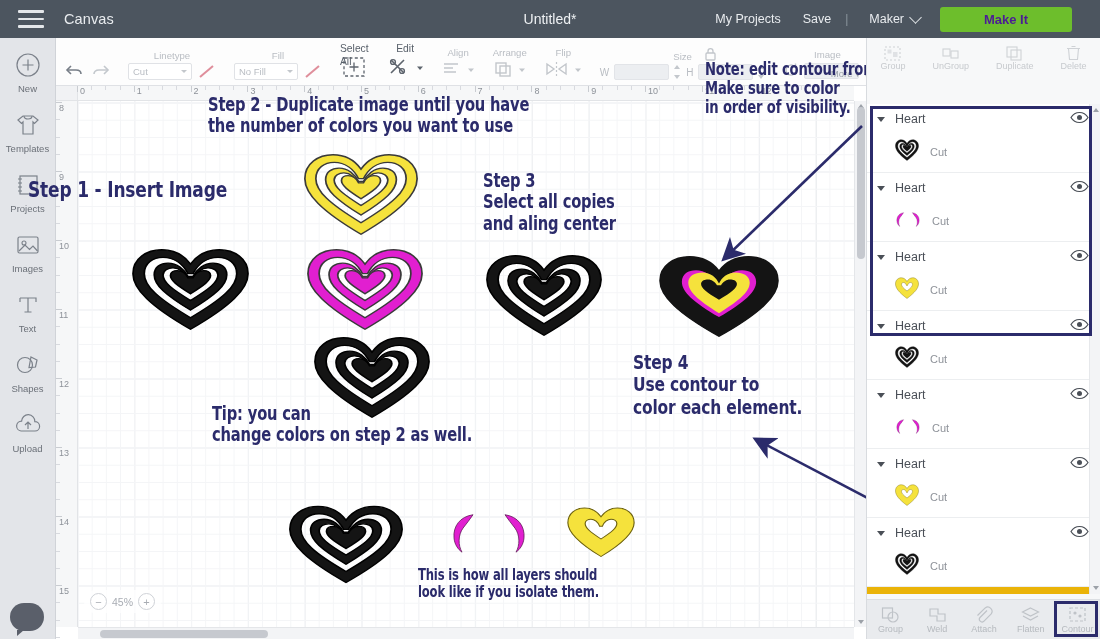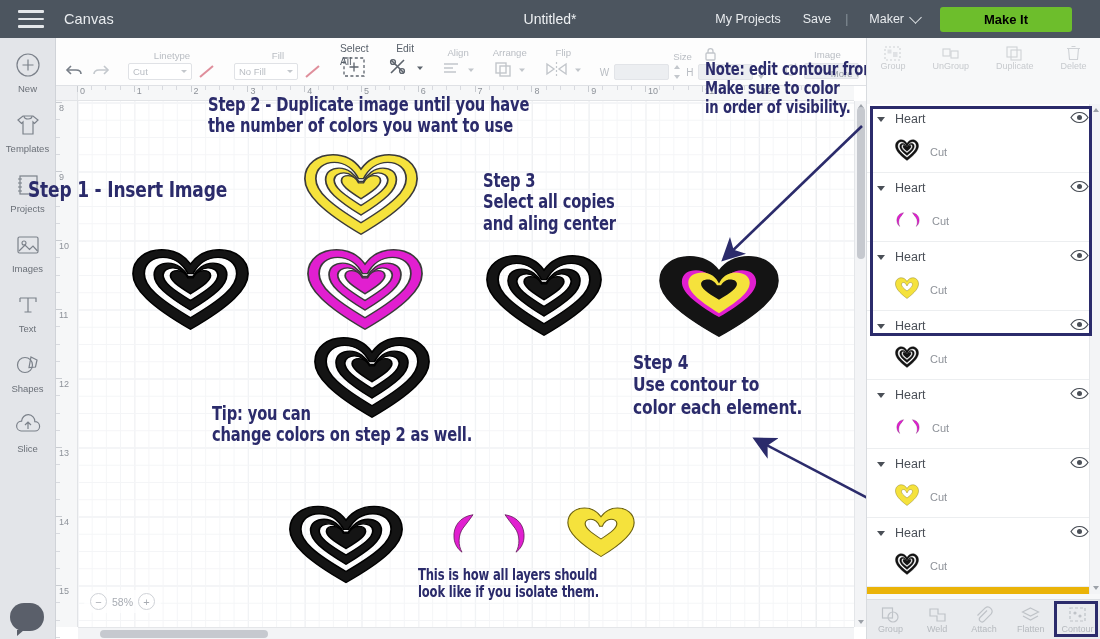--- a/index.html
+++ b/index.html
@@ -26,21 +26,21 @@
     position: absolute; left: 0; right: 0; text-align: center;
     font-size: 14px; color: #eef1f3; pointer-events: none;
   }
   .topbar .right { margin-left: auto; display: flex; align-items: center; gap: 0; padding-right: 28px; }
   .topbar .right .tlink { font-size: 12.5px; color: #e9ecef; padding: 0 11px; cursor: pointer; }
   .topbar .right .sep { color: #8b959d; font-size: 12px; padding: 0 3px; }
   .topbar .machine { display: flex; align-items: center; gap: 7px; padding: 0 14px 0 18px; cursor: pointer; font-size: 12.5px;}
   .chev { width: 9px; height: 9px; border-right: 1.8px solid #dfe3e6; border-bottom: 1.8px solid #dfe3e6;
     transform: rotate(45deg); margin-top: -4px; }
   .makeit {
-    background: #6dbe2c; color: #000000; font-size: 13px; font-weight: bold;
+    background: #6dbe2c; color: #4c1d95; font-size: 13px; font-weight: bold;
     width: 132px; height: 25px; border-radius: 3px; display: flex;
     align-items: center; justify-content: center; cursor: pointer; margin-left: 6px;
   }
 
   
   .leftnav {
     position: absolute; left: 0; top: 38px; width: 56px; height: 601px;
     background: #e3e5e9; border-right: 1px solid #d0d3d8;
     display: flex; flex-direction: column; align-items: center; padding-top: 12px;
   }
@@ -246,21 +246,21 @@
       </div>
       <div class="lbl">Shapes</div>
     </div>
     <div class="navitem">
       <div class="glyph">
         <svg width="28" height="22" viewBox="0 0 28 22">
             <path d="M7 17a5 5 0 01.6-9.96A6.5 6.5 0 0120.8 7.6 4.7 4.7 0 0121 17z" fill="none" stroke="#7b818a" stroke-width="1.2"></path>
             <path d="M14 15V8M11 11l3-3 3 3" fill="none" stroke="#7b818a" stroke-width="1.2"></path>
           </svg>
       </div>
-      <div class="lbl">Slice</div>
+      <div class="lbl">Upload</div>
     </div>
     <div class="chatbubble"></div>
   </div>
 
   <div class="toolbar">
     <div class="tgroup">
       <div class="cap">&nbsp;</div>
       <div class="ctrls">
         <span class="undo">
           <svg width="20" height="18" viewBox="0 0 20 18">
@@ -676,21 +676,21 @@
       <span class="arr up"></span>
       <div class="thumb"></div>
       <span class="arr dn"></span>
     </div>
     <div class="hscroll">
       <div class="thumb"></div>
     </div>
 
     <div class="zoomctl">
       <div class="rnd">−</div>
-      <div class="pct">58%</div>
+      <div class="pct">45%</div>
       <div class="rnd">+</div>
     </div>
   </div>
 
   <div id="annolayer">
       <div class="anno" style="left: 28px; top: 178px; font-size: 22px;">Step 1 - Insert Image</div>
       <div class="anno" style="left: 208px; top: 94px; font-size: 19px;">Step 2 - Duplicate image until you have
 the number of colors you want to use</div>
       <div class="anno" style="left: 483px; top: 170px; font-size: 19px;">Step 3
 Select all copies

